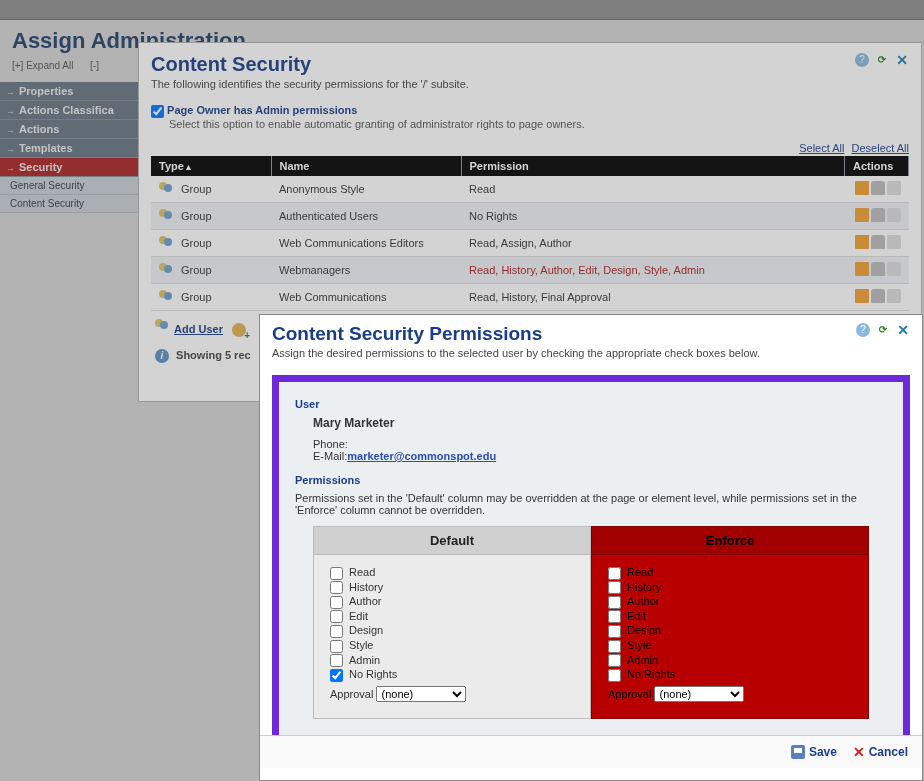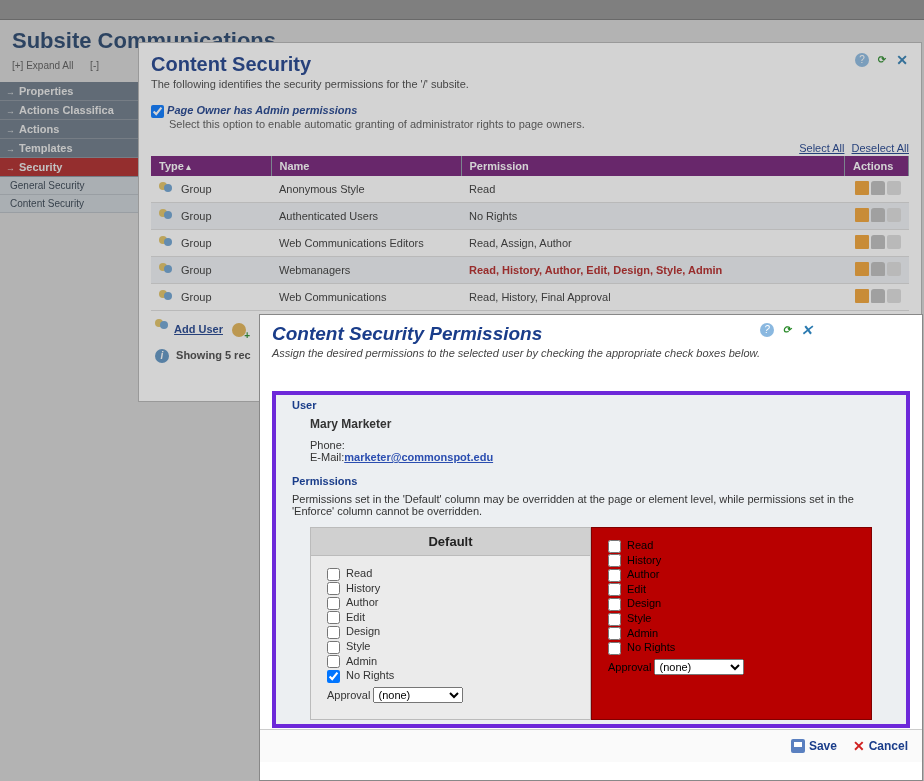--- a/index.html
+++ b/index.html
@@ -21,73 +21,73 @@
 .dim-overlay { position: absolute; top: 0; left: 0; width: 100%; height: 100%; background: rgba(80,80,80,0.35); }
 
 
 .dialog1 { position: absolute; left: 138px; top: 42px; width: 784px; height: 360px; background: #fff; border: 1px solid #999; padding: 10px 12px; }
 .dialog1 .hdr { display: flex; justify-content: space-between; align-items: flex-start; }
 .dialog1 h2 { color: #1a3d8a; font-size: 20px; font-weight: bold; }
 .dialog1 .icon-row { display: flex; gap: 6px; }
 .dialog1 .subtitle { font-size: 11px; color: #444; margin-top: 2px; margin-bottom: 8px; }
 .dialog1 .opt-row { margin: 6px 0 12px 0; }
 .dialog1 .opt-row input { vertical-align: middle; }
-.dialog1 .opt-row .lbl { color: #1a3d8a; font-weight: bold; font-size: 11px; font-style: italic; }
+.dialog1 .opt-row .lbl { color: #1a3d8a; font-weight: bold; font-size: 11px; }
 .dialog1 .opt-row .desc { font-size: 11px; color: #555; margin-left: 18px; display: block; }
 .dialog1 .select-links { text-align: right; font-size: 11px; margin-bottom: 2px; }
 .dialog1 .select-links span { color: #1a3d8a; text-decoration: underline; cursor: pointer; margin-left: 4px; }
 
 .grid { width: 100%; border-collapse: collapse; }
-.grid th { background: #701a75; color: #fff; font-size: 11px; text-align: left; padding: 4px 8px; font-weight: bold; border-right: 1px solid #8a96a2; }
+.grid th { background: #000000; color: #fff; font-size: 11px; text-align: left; padding: 4px 8px; font-weight: bold; border-right: 1px solid #8a96a2; }
 .grid th.sort::after { content: " ▴"; font-size: 9px; }
 .grid td { padding: 5px 8px; border-bottom: 1px solid #ddd; font-size: 11px; color: #333; }
 .grid tr:nth-child(even) td { background: #eef1f4; }
 .grid .type-cell { display: flex; align-items: center; gap: 6px; }
-.grid .perm-highlight { color: #b02020; font-weight: bold; }
+.grid .perm-highlight { color: #b02020; }
 .grid .actions-cell { text-align: right; white-space: nowrap; }
 .grid .actions-cell .act { display: inline-block; width: 14px; height: 14px; background: #ccc; border-radius: 2px; margin-left: 2px; cursor: pointer; }
 .grid .actions-cell .act.pencil { background: #f0a030; border-radius: 1px; }
 .grid .actions-cell .act.lock { background: #bbb; border-radius: 3px 3px 1px 1px; }
 .grid .actions-cell .act.del { background: #ddd; }
 
 .add-user-row { padding: 8px 4px; }
 .add-user-row a { color: #1a3d8a; text-decoration: underline; font-weight: bold; font-size: 11px; cursor: pointer; }
 .status-row { padding: 4px 4px; color: #444; font-size: 11px; font-weight: bold; }
 
 
 .dim-overlay2 { position: absolute; top: 0; left: 0; width: 100%; height: 100%; background: rgba(80,80,80,0.25); pointer-events: none; }
 
 
 .dialog2 { position: absolute; left: 259px; top: 314px; width: 664px; height: 467px; background: #fff; border: 1px solid #888; }
 .dialog2 .inner { padding: 8px 12px; }
-.dialog2 .hdr { display: flex; justify-content: flex-start; align-items: flex-start; font-style: italic; }
+.dialog2 .hdr { display: flex; justify-content: space-between; align-items: flex-start; }
 .dialog2 h2 { color: #1a3d8a; font-size: 19px; font-weight: bold; }
 .dialog2 .subtitle { font-size: 11px; color: #444; margin-top: 2px; margin-bottom: 10px; }
 
-.panel { background: #eceff2; border: 4px solid #6d28d9; padding: 4px 16px; margin-top: 22px; }
+.panel { background: #eceff2; border: 7px solid #6d28d9; padding: 16px 16px; margin-top: 6px; }
 .panel .sect-title { color: #1a3d8a; font-weight: bold; font-size: 11px; margin-bottom: 6px; }
 .panel .uname { font-weight: bold; font-size: 12px; margin: 4px 0 8px 18px; }
 .panel .contact { margin-left: 18px; font-size: 11px; color: #333; }
 .panel .contact a { color: #2a4db0; text-decoration: underline; font-weight: bold; }
 .panel .perm-desc { font-size: 11px; color: #333; margin-bottom: 10px; }
 
 .perm-cols { display: flex; gap: 0; margin: 0 18px; }
 .perm-col { flex: 1; border: 1px solid #bbb; }
 .perm-col .col-hdr { text-align: center; font-weight: bold; padding: 6px; font-size: 13px; }
 .perm-col.default { background: #ebebeb; }
 .perm-col.default .col-hdr { background: #d0d0d0; color: #222; border-bottom: 1px solid #bbb; }
 .perm-col.enforce { background: #b80000; color: #000; border-color: #800000; }
 .perm-col.enforce .col-hdr { background: #a00000; border-bottom: 1px solid #800000; }
 .perm-col .opts { padding: 10px 16px 16px 16px; }
 .perm-col .opts label { display: block; font-size: 11px; margin: 1px 0; }
 .perm-col .opts label input { vertical-align: middle; margin-right: 6px; }
 .perm-col .approval { margin-top: 4px; font-size: 11px; }
 .perm-col .approval select { font-size: 11px; width: 90px; }
 
-.dialog2 .footer { display: flex; justify-content: flex-end; gap: 16px; border-top: 1px solid #ccc; padding: 8px 14px; background: #fafafa; position: absolute; bottom: 18px; width: 100%; }
+.dialog2 .footer { display: flex; justify-content: flex-end; gap: 16px; border-top: 1px solid #ccc; padding: 8px 14px; background: #fafafa; position: absolute; bottom: 12px; width: 100%; }
 .dialog2 .footer .btn { font-size: 12px; color: #1a3d8a; font-weight: bold; cursor: pointer; display: flex; align-items: center; gap: 4px; }
 .dialog2 .footer .btn.cancel { color: #1a3d8a; }
 
 .mini-icon { display: inline-block; width: 14px; height: 14px; border-radius: 50%; font-size: 10px; text-align: center; line-height: 14px; cursor: pointer; }
 .mini-icon.help { background: #8ab8e0; color: #fff; }
 .mini-icon.refresh { color: #2a8a2a; font-weight: bold; }
 .mini-icon.close { color: #2a7ab0; font-weight: bold; font-size: 14px; }
 
 .people-icon { display:inline-block; width:16px; height:14px; position:relative; }
 .people-icon::before { content:""; position:absolute; left:0; top:0; width:8px; height:8px; background:#e0c060; border-radius:50%; }
@@ -100,21 +100,21 @@
 
 .save-icon { display:inline-block; width:14px; height:14px; background:#5a80c0; border-radius:2px; position:relative; }
 .save-icon::after { content:""; position:absolute; left:3px; top:3px; width:8px; height:5px; background:#fff; }
 .cancel-icon { color:#d02020; font-weight:bold; font-size:14px; }
 </style>
 </head>
 <body>
 
 <div class="bg-page">
   <div class="tabs-bar"></div>
-  <h1>Subsite Communications</h1>
+  <h1>Assign Administration</h1>
   <div class="tree-controls">
     <span>[+] Expand All</span>
     &nbsp;&nbsp;&nbsp;&nbsp;
     <span>[-]</span>
   </div>
   <div class="sidebar">
     <div class="nav-item">Properties</div>
     <div class="nav-item">Actions Classifica</div>
     <div class="nav-item">Actions</div>
     <div class="nav-item">Templates</div>
@@ -265,20 +265,21 @@
               <label><input type="checkbox" style="">Author</label>
               <label><input type="checkbox" style="">Edit</label>
               <label><input type="checkbox" style="">Design</label>
               <label><input type="checkbox" style="">Style</label>
               <label><input type="checkbox" style="">Admin</label>
               <label><input type="checkbox" checked="" style="">No Rights</label>
               <div class="approval"><span>Approval</span> <select><option>(none)</option></select></div>
             </div>
         </div>
         <div class="perm-col enforce">
+          <div class="col-hdr">Enforce</div>
           <div class="opts" id="enforce-opts">
               <label><input type="checkbox" style="">Read</label>
               <label><input type="checkbox" style="">History</label>
               <label><input type="checkbox" style="">Author</label>
               <label><input type="checkbox" style="">Edit</label>
               <label><input type="checkbox" style="">Design</label>
               <label><input type="checkbox" style="">Style</label>
               <label><input type="checkbox" style="">Admin</label>
               <label><input type="checkbox" style="">No Rights</label>
               <div class="approval"><span>Approval</span> <select><option>(none)</option></select></div>

